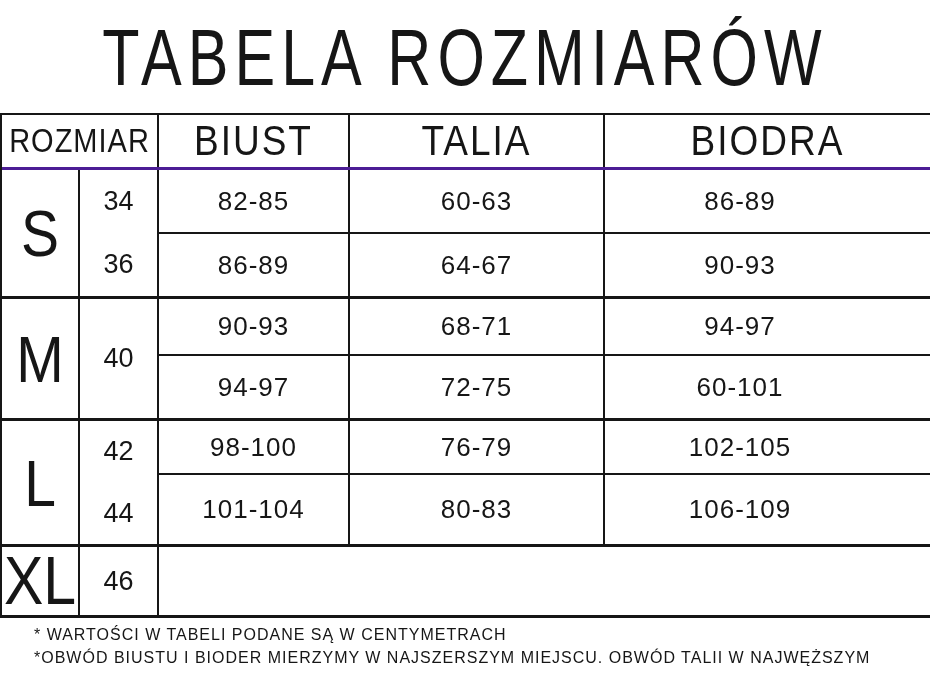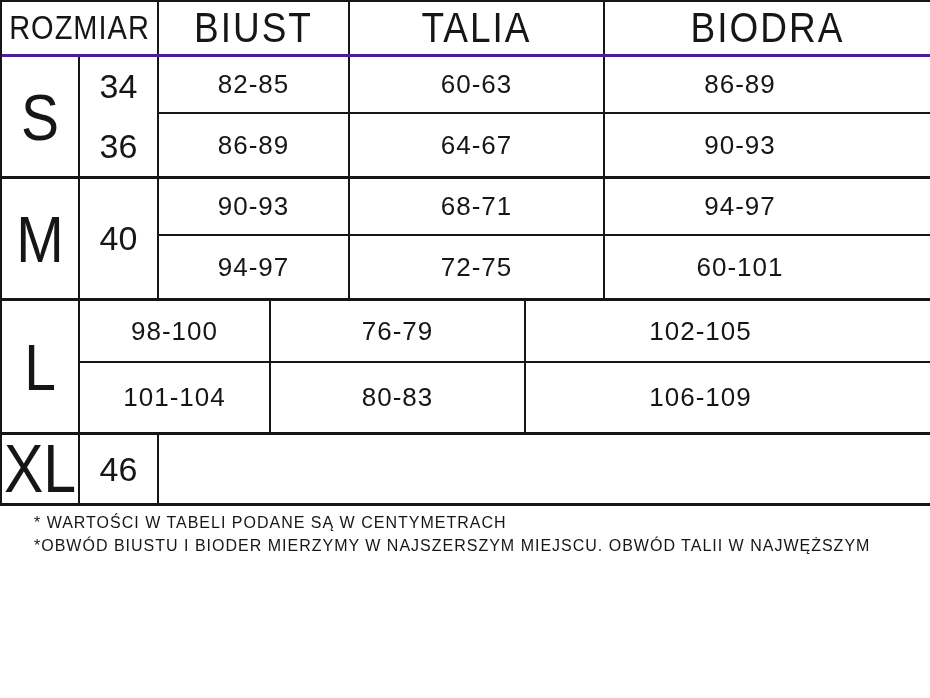--- a/index.html
+++ b/index.html
@@ -73,57 +73,60 @@
     width: 79px;
     border-right: 2px solid #161616;
     display: flex;
     flex-direction: column;
   }
   .num-cell {
     flex: 1;
     display: flex;
     align-items: center;
     justify-content: center;
-    font-size: 34px;
+    font-size: 27px;
     font-weight: 500;
   }
 
   .measure-col { flex: 1; display: flex; flex-direction: column; }
   .m-row { display: flex; }
   .m-row + .m-row { border-top: 2px solid #161616; }
   .m-row .cell { font-size: 26px; font-weight: 500; letter-spacing: 1px; }
   .m-row .biust  { width: 191px; border-right: 2px solid #161616; }
   .m-row .talia  { width: 255px; border-right: 2px solid #161616; }
   .m-row .biodra { flex: 1; padding-right: 55px; }
 
-  .group-s  .r1 { height: 55px; border-radius: 9px; }
+  .group-s  .r1 { height: 62px; border-radius: 9px; }
   .group-s  .r2 { height: 64px; }
   .group-m  .r1 { height: 55px; }
   .group-m  .r2 { height: 64px; }
-  .group-l  .r1 { height: 60px; }
+  .group-l  .r1 { height: 52px; }
   .group-l  .r2 { height: 71px; }
   .group-xl .r1 { height: 58px; }
 
   
   .footnotes {
     margin: 5px 0 0 34px;
   }
   .footnote {
     font-size: 16px;
     font-weight: 500;
     letter-spacing: 1px;
     line-height: 23px;
     white-space: nowrap;
   }
 </style>
 </head>
 <body>
 
 <div class="page">
 
+  <div class="title-wrap">
+    <div class="title">TABELA ROZMIARÓW</div>
+  </div>
 
   <div class="size-table">
 
     <div class="header-row">
       <div class="cell col-rozmiar">
         <span class="hdr-text">ROZMIAR</span>
       </div>
       <div class="cell col-biust">
         <span class="hdr-text">BIUST</span>
       </div>
@@ -175,20 +178,24 @@
           <div class="cell talia">72-75</div>
           <div class="cell biodra">60-101</div>
         </div>
       </div>
     </div>
 
     <div class="group group-l">
       <div class="letter-cell">
         <span class="letter-text">L</span>
       </div>
+      <div class="number-col">
+        <div class="num-cell">42</div>
+        <div class="num-cell">44</div>
+      </div>
       <div class="measure-col">
         <div class="m-row r1">
           <div class="cell biust">98-100</div>
           <div class="cell talia">76-79</div>
           <div class="cell biodra">102-105</div>
         </div>
         <div class="m-row r2">
           <div class="cell biust">101-104</div>
           <div class="cell talia">80-83</div>
           <div class="cell biodra">106-109</div>

